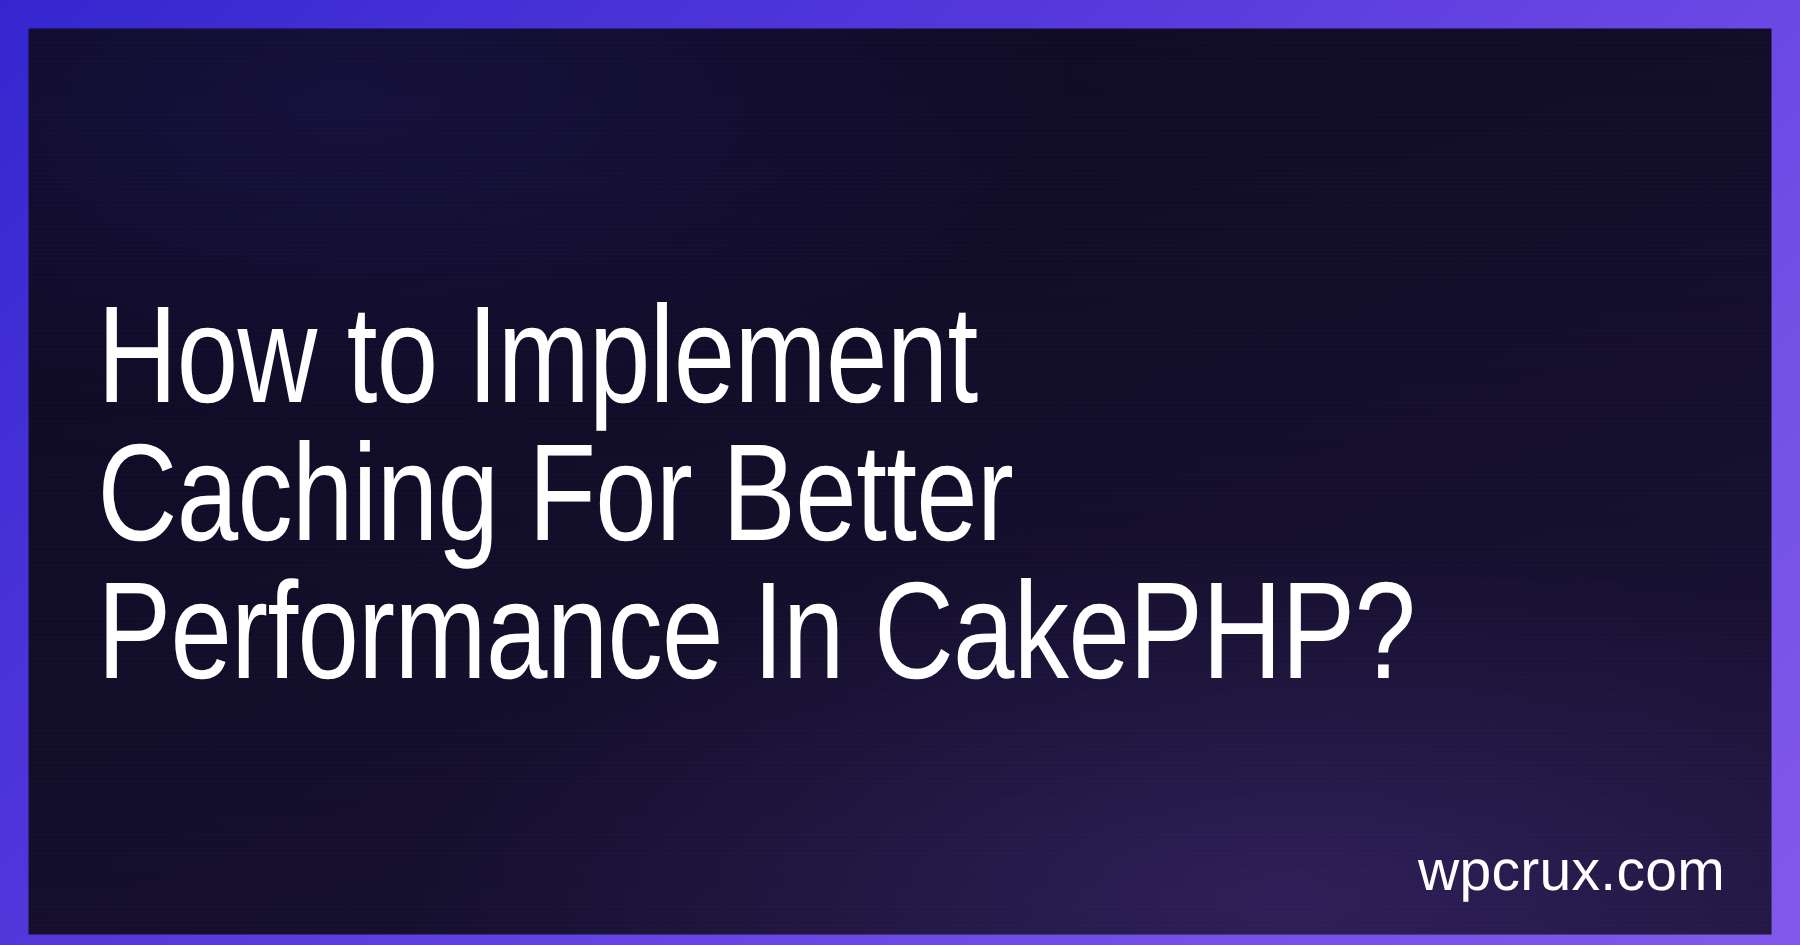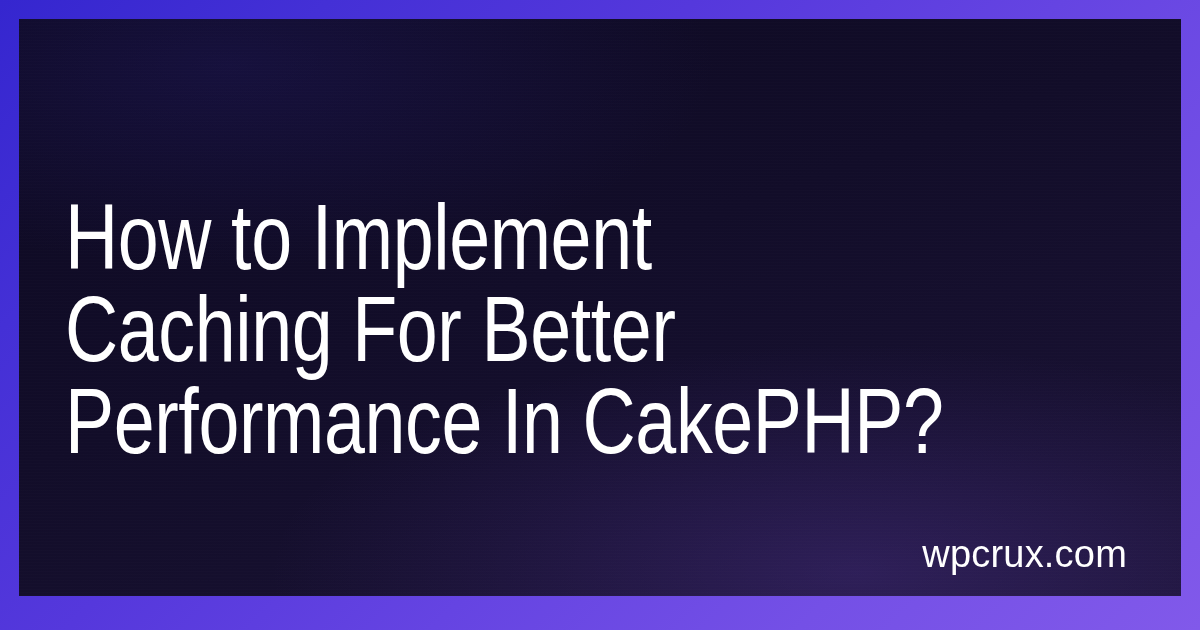--- a/index.html
+++ b/index.html
@@ -21,21 +21,21 @@
     width: 1200px;
     height: 630px;
     box-sizing: border-box;
     background: linear-gradient(135deg,
                   #3526cf 0%,
                   #4430d6 18%,
                   #5538dc 38%,
                   #6544e2 58%,
                   #7450e6 78%,
                   #8159ea 100%);
-    padding: 19px 19px 34px 19px;
+    padding: 19px 19px 7px 19px;
     overflow: hidden;
   }
 
   
   #panel {
     position: relative;
     width: 100%;
     height: 100%;
     box-sizing: border-box;
     background:
@@ -87,21 +87,21 @@
     z-index: 3;
   }
   #headline .hl-line {
     display: block;
     white-space: nowrap;
   }
 
   
   #footer-domain {
     position: absolute;
-    right: 54px;
+    right: 31px;
     bottom: 22px;
     margin: 0;
     color: #ffffff;
     font-family: "Liberation Sans", sans-serif;
     font-size: 38px;
     line-height: 40px;
     font-weight: 400;
     letter-spacing: 0.2px;
     white-space: nowrap;
     z-index: 3;

